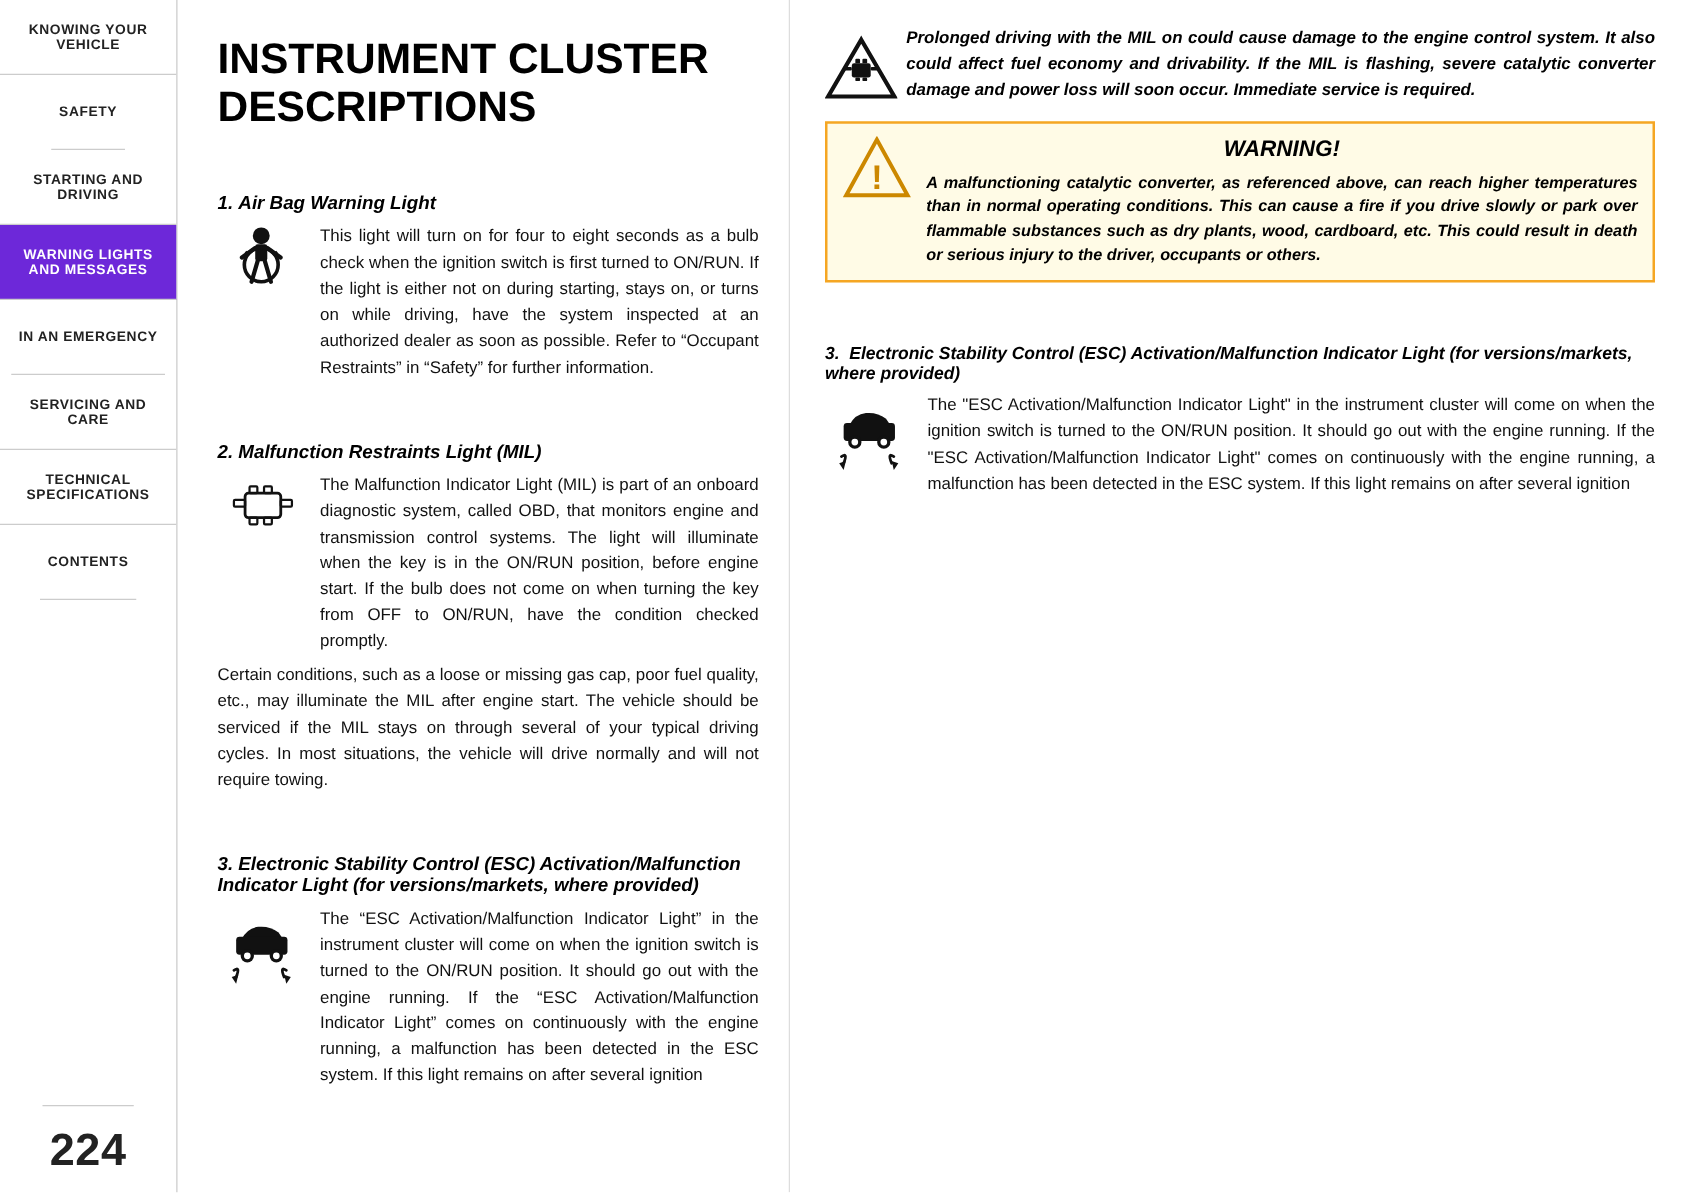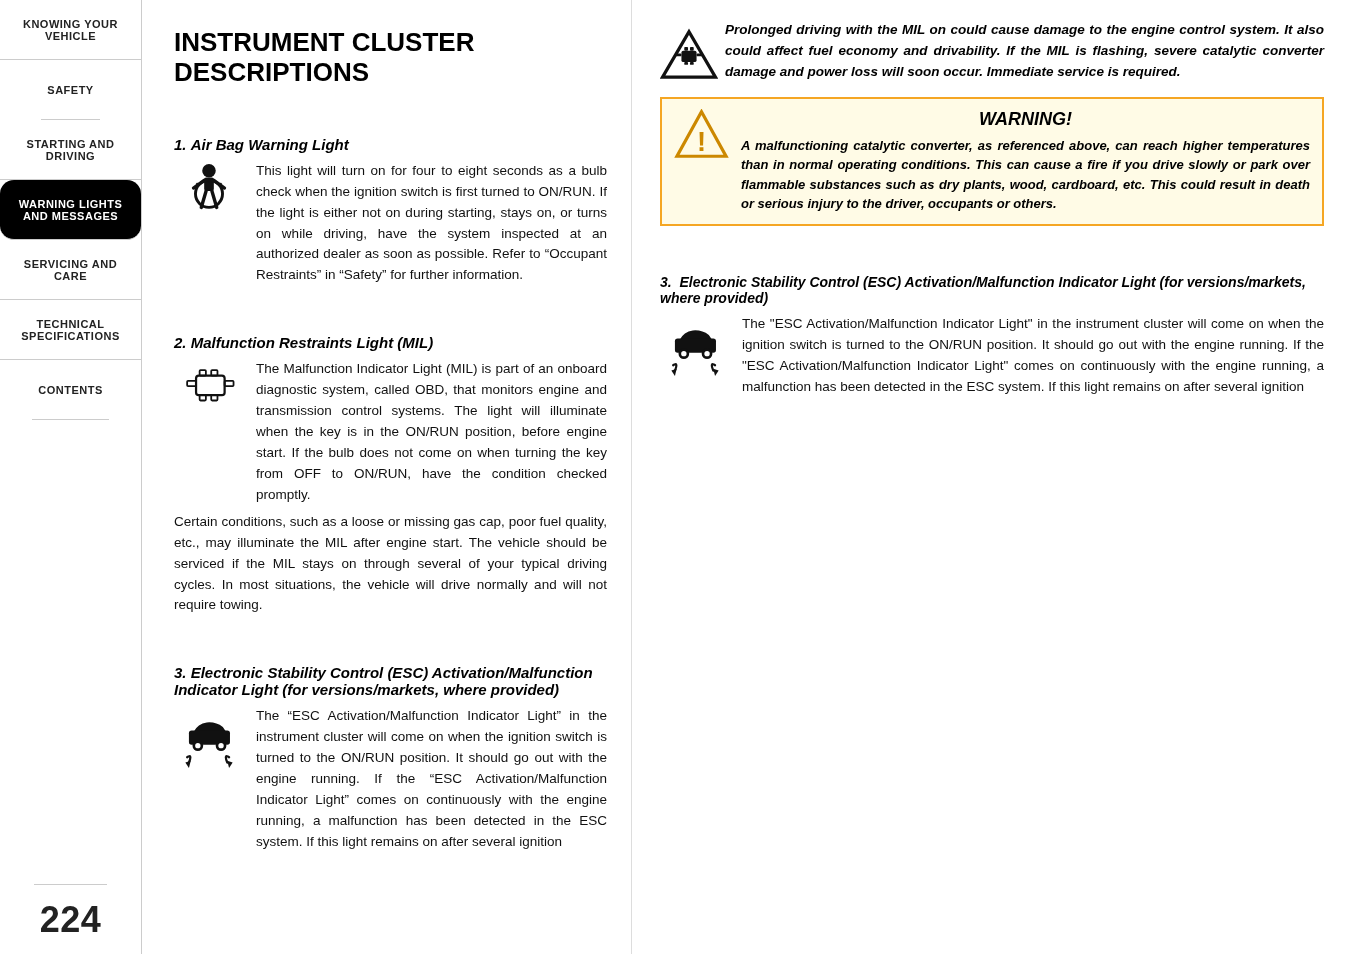--- a/index.html
+++ b/index.html
@@ -31,23 +31,22 @@
       text-transform: uppercase;
       letter-spacing: 0.5px;
       color: #222;
       cursor: pointer;
       display: flex;
       align-items: center;
       justify-content: center;
       min-height: 60px;
     }
     .sidebar-item.active {
-      background: #000000;
+      background: #6d28d9;
       color: #fff;
-      border-radius: 14px;
     }
     .sidebar-item.page-num {
       margin-top: auto;
       font-size: 36px;
       font-weight: bold;
       color: #222;
       border-top: 1px solid #ccc;
       border-bottom: none;
       min-height: 70px;
     }
@@ -67,21 +66,21 @@
       overflow-y: auto;
     }
 
     .right-column {
       flex: 1;
       padding: 20px 28px 20px 28px;
       overflow-y: auto;
     }
 
     h1.page-title {
-      font-size: 26px;
+      font-size: 34px;
       font-weight: 900;
       text-transform: uppercase;
       line-height: 1.15;
       margin-bottom: 18px;
       color: #000;
     }
 
     .section-title {
       font-size: 15px;
       font-style: italic;
@@ -194,20 +193,23 @@
     <span>KNOWING YOUR VEHICLE</span>
   </div>
   <div class="sidebar-item">
     <span>SAFETY</span>
   </div>
   <div class="sidebar-item">
     <span>STARTING AND DRIVING</span>
   </div>
   <div class="sidebar-item active">
     <span>WARNING LIGHTS AND MESSAGES</span>
+  </div>
+  <div class="sidebar-item">
+    <span>IN AN EMERGENCY</span>
   </div>
   <div class="sidebar-item">
     <span>SERVICING AND CARE</span>
   </div>
   <div class="sidebar-item">
     <span>TECHNICAL SPECIFICATIONS</span>
   </div>
   <div class="sidebar-item">
     <span>CONTENTS</span>
   </div>

